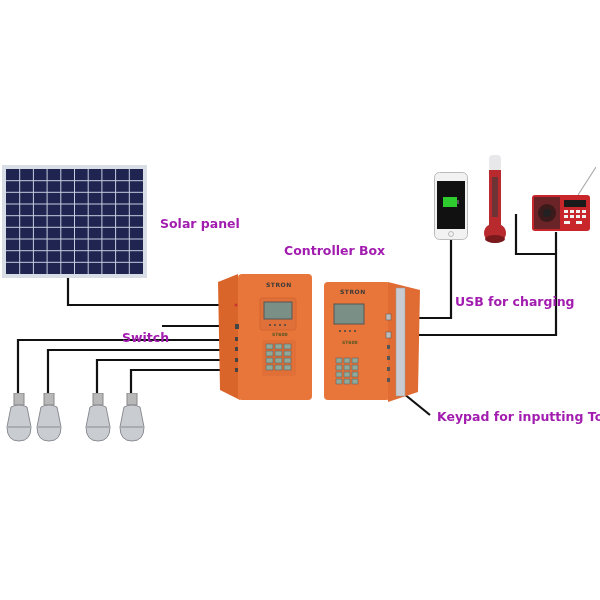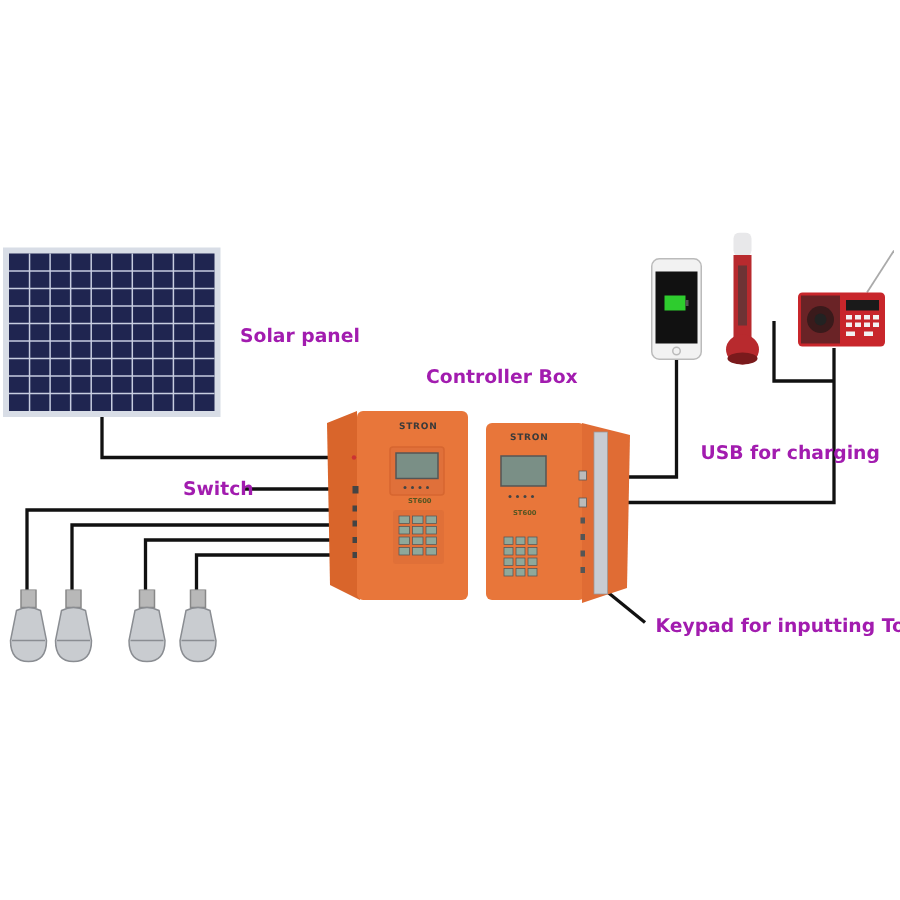--- a/index.html
+++ b/index.html
@@ -92,21 +92,21 @@
         <rect x="17" y="65" width="3" height="4"></rect>
       <rect x="17" y="75" width="3" height="4"></rect>
         <rect x="17" y="86" width="3" height="4"></rect>
       <rect x="17" y="96" width="3" height="4"></rect>
     </g>
   </svg>
   <div class="brand" style="left:48px;top:9px;">STRON</div>
   <div class="model" style="left:54px;top:60px;">ST600</div>
 </div>
 
-<div class="label" style="left:122px;top:318px;">Switch</div>
+<div class="label" style="left:122px;top:330px;">Switch</div>
 
 <div class="abs" style="left:322px;top:280px;width:100px;height:125px;">
   <svg width="100" height="125">
     <rect x="2" y="2" width="66" height="118" rx="4" fill="#e8763a"></rect>
     <polygon points="66,2 98,10 96,112 66,122" fill="#e06c34"></polygon>
     <rect x="74" y="8" width="9" height="108" fill="#c8ccd2" stroke="#999" stroke-width="0.5"></rect>
     <rect x="12" y="24" width="30" height="20" fill="#7a8f86" stroke="#555"></rect>
     <circle cx="18" cy="51" r="1" fill="#444"></circle>
       <circle cx="23" cy="51" r="1" fill="#444"></circle>
     <circle cx="28" cy="51" r="1" fill="#444"></circle>
@@ -203,14 +203,14 @@
       <rect x="34" y="50" width="4" height="3"></rect>
         <rect x="40" y="50" width="4" height="3"></rect>
         <rect x="46" y="50" width="4" height="3"></rect>
         <rect x="52" y="50" width="4" height="3"></rect>
       <rect x="34" y="56" width="6" height="3"></rect>
         <rect x="46" y="56" width="6" height="3"></rect>
     </g>
   </svg>
 </div>
 
-<div class="label" style="left:455px;top:294px;margin-left:12px;">USB for charging</div>
+<div class="label" style="left:455px;top:294px;">USB for charging</div>
 <div class="label" style="left:437px;top:409px;">Keypad for inputting Token</div>
 
 </body></html>

